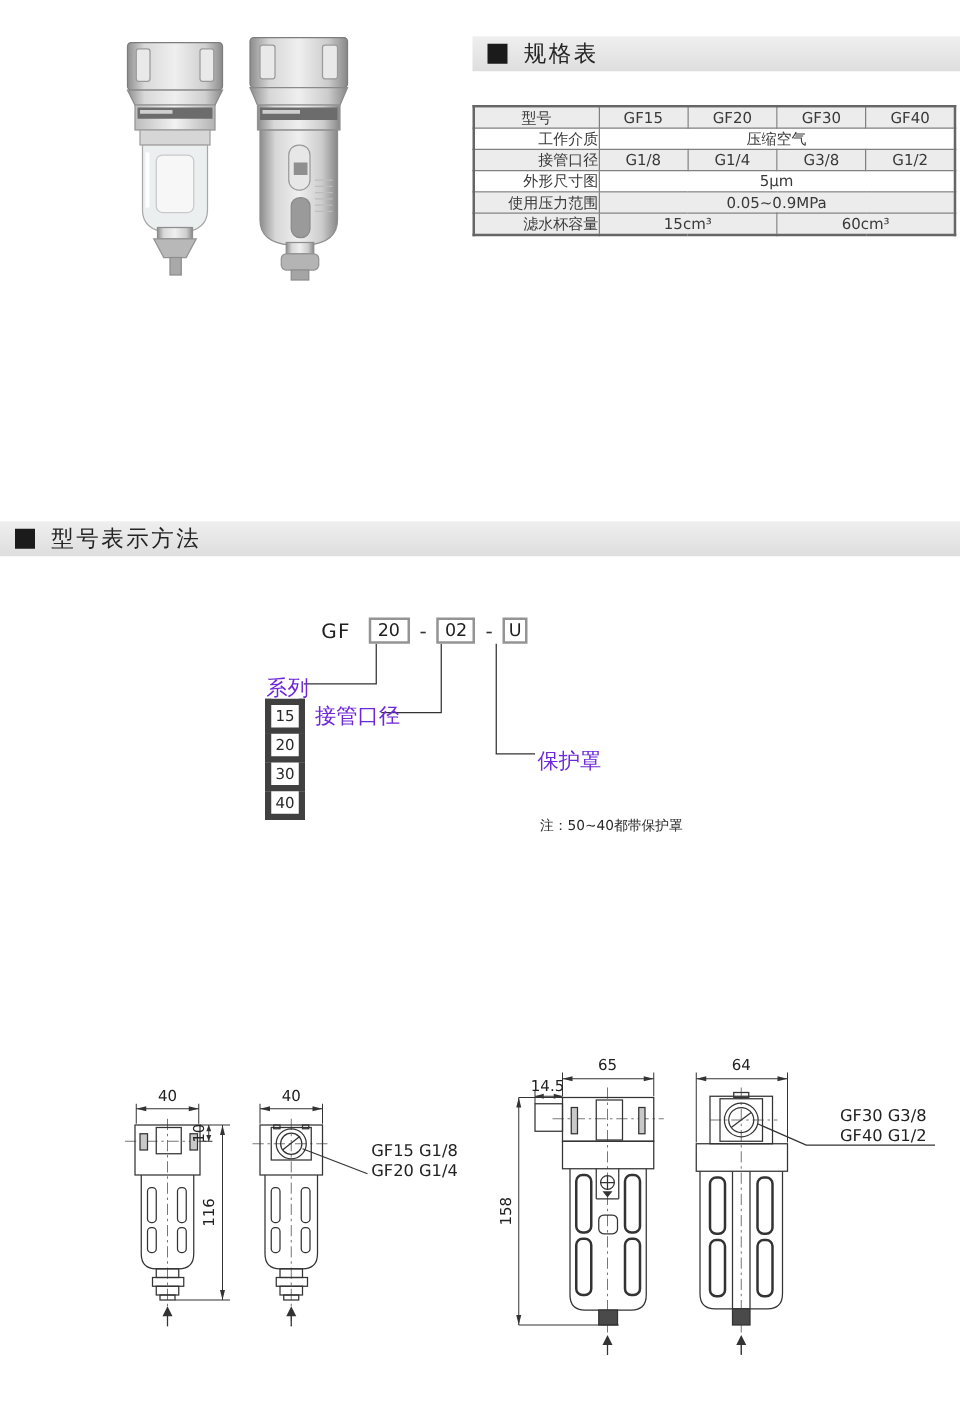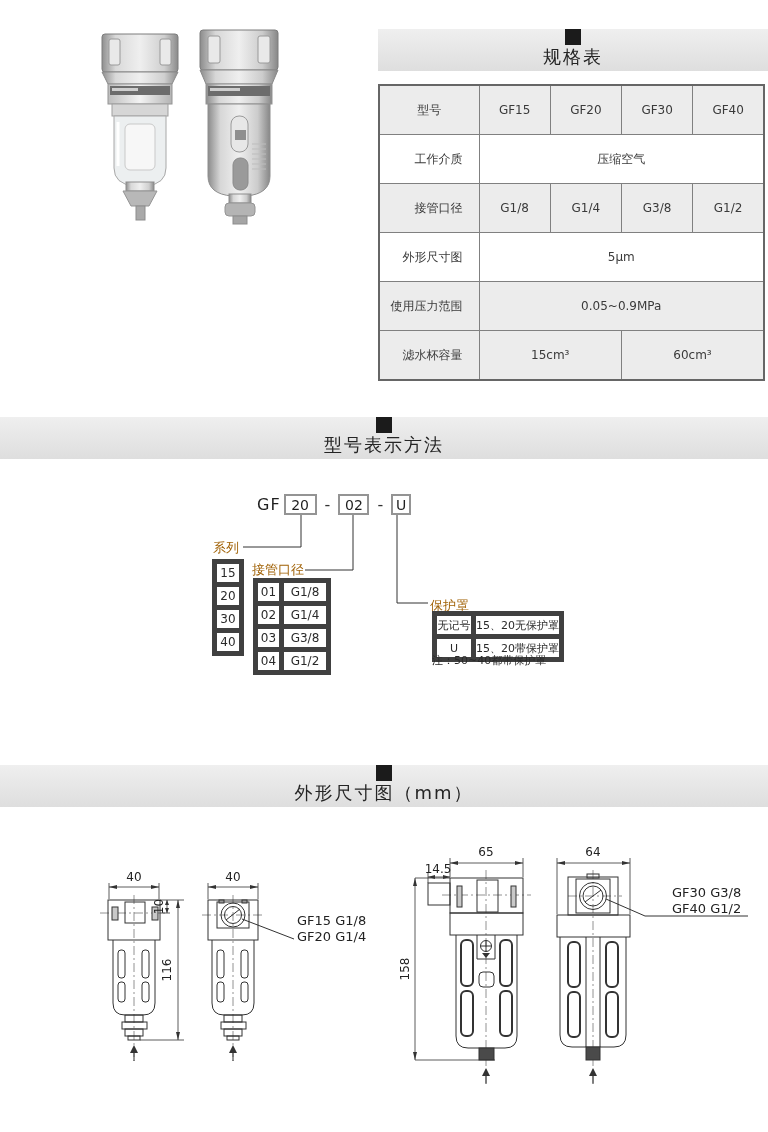--- a/index.html
+++ b/index.html
@@ -1,37 +1,37 @@
 <!DOCTYPE html>
 <html><head>
 <meta charset="utf-8">
 <style>
   html,body{margin:0;padding:0;background:#fff;}
   #page{position:relative;width:768px;height:1132px;background:#ffffff;overflow:hidden;
         font-family:"DejaVu Sans","Liberation Sans",sans-serif;color:#222;}
   .abs{position:absolute;}
   
-  .bar{position:absolute;height:42px;background:linear-gradient(180deg,#efefef,#dedede);
-       display:flex;align-items:center;flex-direction:column;}
+  .bar{position:absolute;height:28px;background:linear-gradient(180deg,#efefef,#dedede);
+       display:flex;align-items:center;}
   .bar .sq{width:16px;height:16px;background:#1b1b1b;margin:0 13px 0 12px;flex:0 0 auto;}
   .bar .ttl{font-size:18px;color:#252525;letter-spacing:2px;}
   
   table.spec{border-collapse:collapse;width:387px;table-layout:fixed;
              font-size:12px;color:#3a3a3a;border:2px solid #666;}
-  table.spec td{border:1px solid #808080;height:16px;padding:16px;text-align:center;
+  table.spec td{border:1px solid #808080;height:16px;padding:0;text-align:center;
                 line-height:15px;overflow:hidden;white-space:nowrap;}
   table.spec tr.shade td{background:#ececec;}
   table.spec td.lbl{text-align:right;padding-left:5px;}
   
   .gfrow{display:flex;align-items:center;font-size:16px;color:#1f1f1f;}
-  .gfrow .pfx{margin-right:3px;letter-spacing:1px;}
+  .gfrow .pfx{margin-right:14px;letter-spacing:1px;}
   .codebox{border:2px solid #949494;background:#fff;height:17px;display:flex;
            align-items:center;justify-content:center;font-size:14px;color:#1f1f1f;}
   .dash{margin:0 8px;color:#333;}
-  .mlabel{position:absolute;font-size:13px;color:#a16207;white-space:nowrap;}
+  .mlabel{position:absolute;font-size:17px;color:#6d28d9;white-space:nowrap;}
   table.mini{border-collapse:collapse;table-layout:fixed;font-size:12px;color:#2a2a2a;}
   table.mini td{border:5px solid #404040;text-align:center;height:18px;padding:0;
                 line-height:17px;white-space:nowrap;overflow:hidden;}
   .note{position:absolute;font-size:11px;color:#2a2a2a;white-space:nowrap;}
   
   svg .ln{stroke:#333;stroke-width:1;fill:none;}
   svg .thick{stroke:#333;stroke-width:2;fill:#fff;}
   svg .cl{stroke:#777;stroke-width:0.8;fill:none;stroke-dasharray:9 3 2 3;}
   svg .dim{stroke:#333;stroke-width:0.8;fill:none;}
   svg .ah{fill:#333;stroke:none;}
@@ -209,68 +209,24 @@
     <tr>
           <td>30</td>
         </tr>
     <tr>
           <td>40</td>
         </tr>
   </tbody>
     </table>
 
   <div class="mlabel" style="left:252px;top:561px">接管口径</div>
-  <table class="mini abs" style="left:253px;top:578px">
-    <colgroup>
-        <col style="width:26px">
-        <col style="width:47px">
-      </colgroup>
-    <tbody>
-        <tr>
-      <td>01</td>
-      <td>G1/8</td>
-    </tr>
-    <tr>
-      <td>02</td>
-      <td>G1/4</td>
-    </tr>
-    <tr>
-      <td>03</td>
-      <td>G3/8</td>
-    </tr>
-    <tr>
-      <td>04</td>
-      <td>G1/2</td>
-    </tr>
-  </tbody>
-    </table>
 
   <div class="mlabel" style="left:430px;top:597px">保护罩</div>
-  <table class="mini abs" style="left:432px;top:611px;font-size:11px">
-    <colgroup>
-        <col style="width:39px">
-        <col style="width:83px">
-      </colgroup>
-    <tbody>
-        <tr>
-      <td>无记号</td>
-      <td>15、20无保护罩</td>
-    </tr>
-    <tr>
-      <td>U</td>
-      <td>15、20带保护罩</td>
-    </tr>
-  </tbody>
-    </table>
   <div class="note" style="left:432px;top:653px">注：50~40都带保护罩</div>
 
-  <div class="bar" style="left:0;top:765px;width:768px">
-    <span class="sq"></span>
-    <span class="ttl">外形尺寸图（mm）</span>
-  </div>
 
   <svg class="abs" style="left:90px;top:855px" width="310" height="255" viewBox="0 0 310 255">
 
     <line class="cl" x1="44" y1="40" x2="44" y2="206"></line>
     <line class="cl" x1="10" y1="58" x2="78" y2="58"></line>
     <path class="dim" d="M19,44 V28 M69,44 V28"></path>
     <line class="dim" x1="19" y1="32" x2="69" y2="32"></line>
     <polygon class="ah" points="19,32 27,30 27,34"></polygon>
       <polygon class="ah" points="69,32 61,30 61,34"></polygon>
     <text class="dtx" x="44" y="26" text-anchor="middle">40</text>

